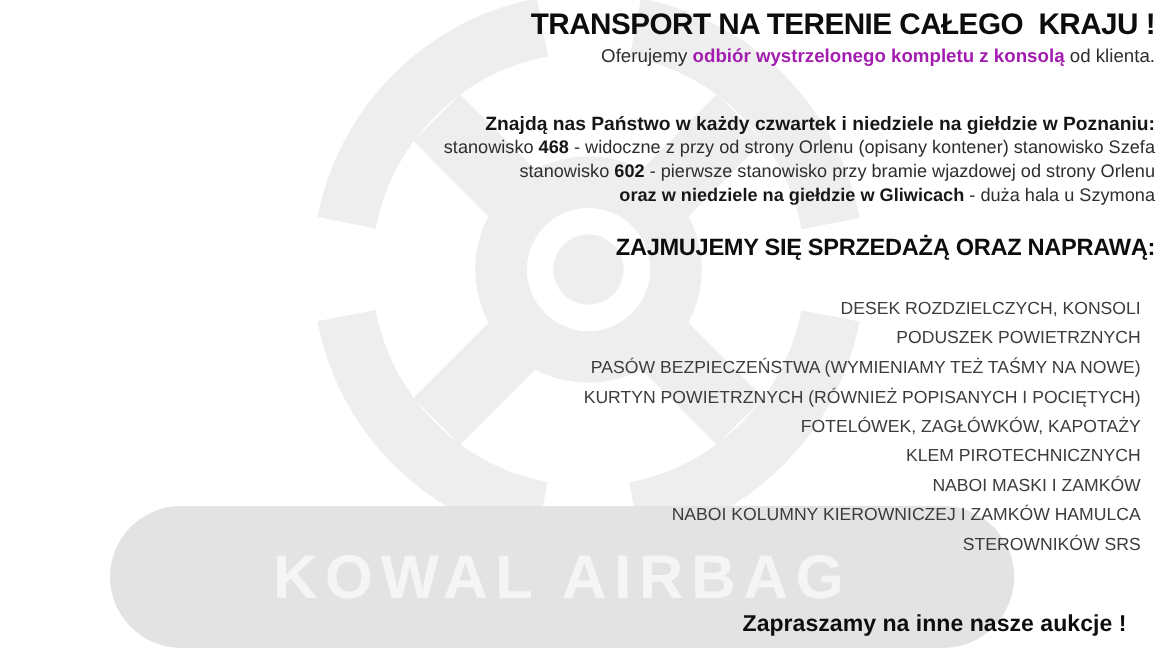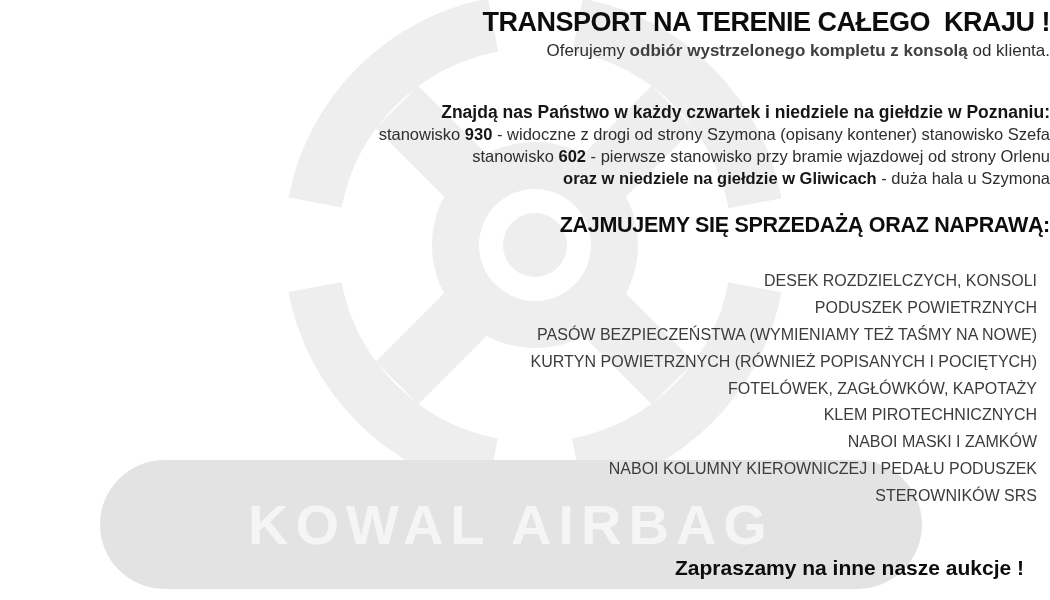--- a/index.html
+++ b/index.html
@@ -20,21 +20,21 @@
   .band{position:absolute;left:100px;top:460px;width:822px;height:129px;
         border-radius:65px;background:var(--band);}
   .wm-text{position:absolute;left:100px;top:460px;width:822px;height:129px;
         line-height:129px;text-align:center;white-space:pre;
         font-weight:bold;font-size:56px;letter-spacing:7px;color:var(--wm);
         font-family:"Liberation Sans", sans-serif;}
   
   .title{top:7px;font-size:27px;font-weight:bold;letter-spacing:-0.5px;
          color:#0d0d0d;white-space:pre;}
   .subtitle{top:41px;font-size:17px;color:#2e2e2e;}
-  .subtitle b{color:#404040;}
+  .subtitle b{color:#a21caf;}
   .market{top:101px;font-size:16.5px;line-height:22px;color:#2e2e2e;}
   .market .m-head{font-size:17.5px;font-weight:bold;color:#161616;}
   .market b{color:#161616;}
   .svc-head{top:213px;font-size:21.5px;font-weight:bold;letter-spacing:-0.3px;color:#0d0d0d;}
   .svc-list{top:268px;left:13px;width:1024px;list-style:none;padding:0;
             font-size:16px;color:#3c3c3c;}
   .svc-list li{height:26.9px;line-height:26.9px;}
   .footer{top:556px;left:0;width:1024px;font-size:21px;font-weight:bold;color:#0d0d0d;}
 </style>
 </head>
@@ -55,33 +55,33 @@
 
   <div class="band"></div>
   <div class="wm-text">KOWAL AIRBAG</div>
 
   <h1 class="abs title">TRANSPORT NA TERENIE CAŁEGO  KRAJU !</h1>
 
   <p class="abs subtitle"><span>Oferujemy </span><b>odbiór wystrzelonego kompletu z konsolą</b><span> od klienta.</span></p>
 
   <div class="abs market">
     <div class="m-head">Znajdą nas Państwo w każdy czwartek i niedziele na giełdzie w Poznaniu:</div>
-    <div class="m-line"><span>stanowisko </span><b>930</b><span> - widoczne z drogi od strony Szymona (opisany kontener) stanowisko Szefa</span></div>
+    <div class="m-line"><span>stanowisko </span><b>468</b><span> - widoczne z przy od strony Orlenu (opisany kontener) stanowisko Szefa</span></div>
     <div class="m-line"><span>stanowisko </span><b>602</b><span> - pierwsze stanowisko przy bramie wjazdowej od strony Orlenu</span></div>
     <div class="m-line"><span></span><b>oraz w niedziele na giełdzie w Gliwicach</b><span> - duża hala u Szymona</span></div>
   </div>
 
   <h2 class="abs svc-head">ZAJMUJEMY SIĘ SPRZEDAŻĄ ORAZ NAPRAWĄ:</h2>
 
   <ul class="abs svc-list">
     <li>DESEK ROZDZIELCZYCH, KONSOLI</li>
     <li>PODUSZEK POWIETRZNYCH</li>
     <li>PASÓW BEZPIECZEŃSTWA (WYMIENIAMY TEŻ TAŚMY NA NOWE)</li>
     <li>KURTYN POWIETRZNYCH (RÓWNIEŻ POPISANYCH I POCIĘTYCH)</li>
     <li>FOTELÓWEK, ZAGŁÓWKÓW, KAPOTAŻY</li>
     <li>KLEM PIROTECHNICZNYCH</li>
     <li>NABOI MASKI I ZAMKÓW</li>
-    <li>NABOI KOLUMNY KIEROWNICZEJ I PEDAŁU PODUSZEK</li>
+    <li>NABOI KOLUMNY KIEROWNICZEJ I ZAMKÓW HAMULCA</li>
     <li>STEROWNIKÓW SRS</li>
   </ul>
 
   <div class="abs footer">Zapraszamy na inne nasze aukcje !</div>
 </div>
 
 </body></html>

